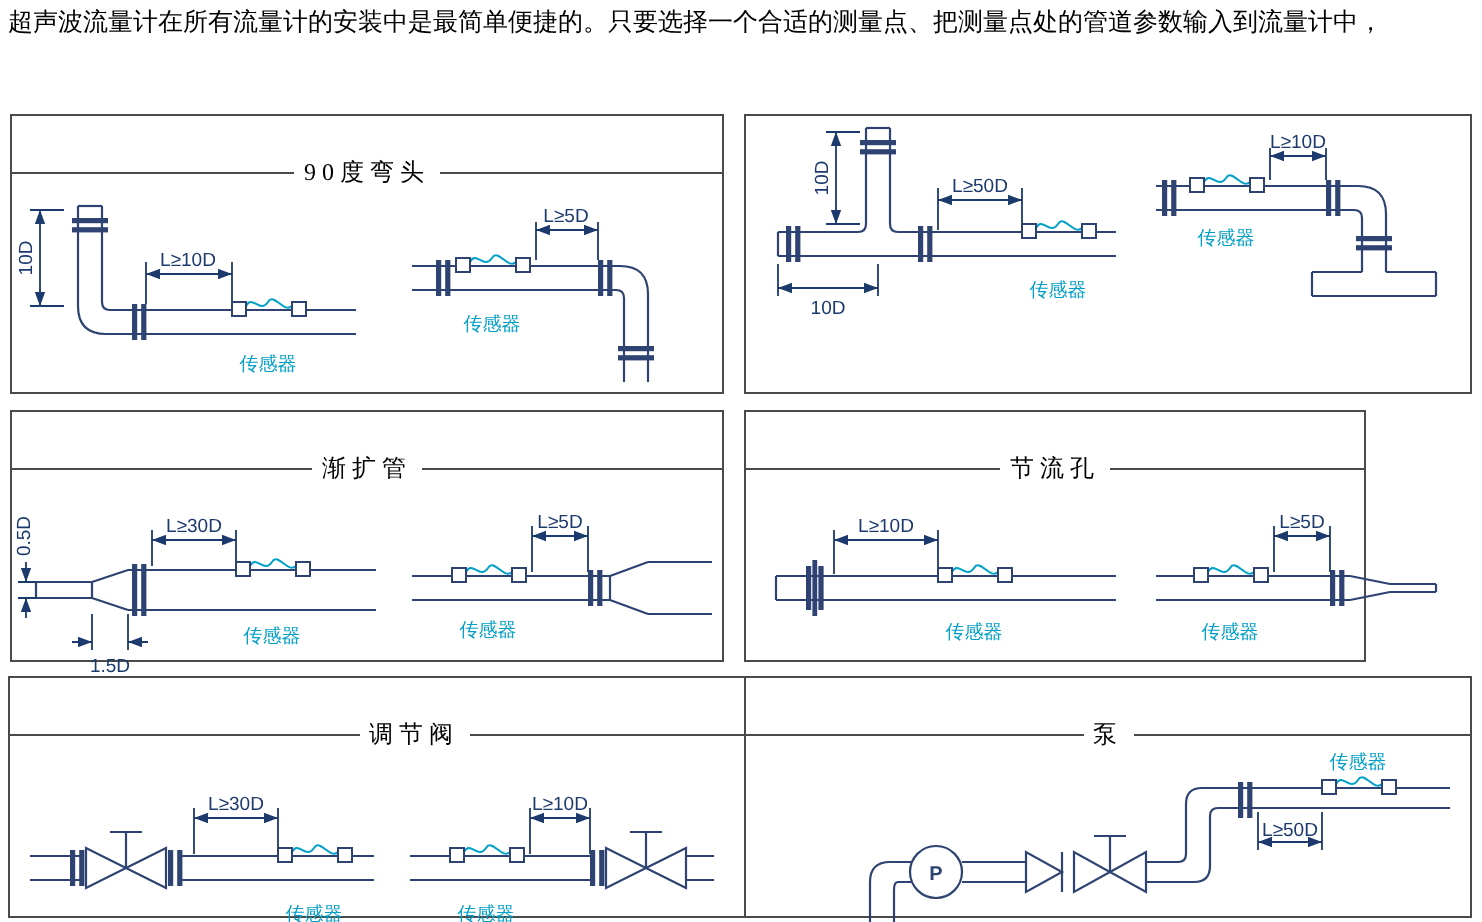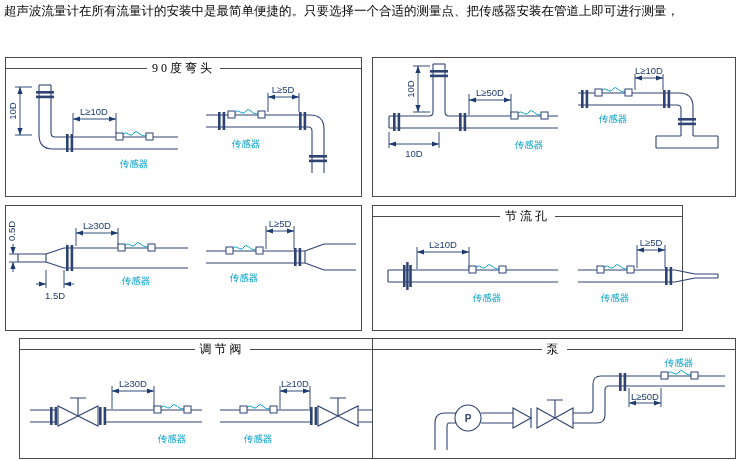--- a/index.html
+++ b/index.html
@@ -11,23 +11,23 @@
   html,body{margin:0;padding:0;background:#fff;}
   .screen{position:relative;width:741px;height:461px;background:#fff;overflow:hidden;
           font-family:"Liberation Sans",sans-serif;}
   .intro{position:absolute;left:4px;top:3px;width:734px;font-size:12.5px;line-height:17px;
          color:#000;font-family:"Liberation Serif",serif;}
   .panel{position:absolute;border:1px solid var(--border);background:#fff;box-sizing:border-box;}
   .p1{left:5px;top:57px;width:357px;height:140px;}
   .p2{left:372px;top:57px;width:364px;height:140px;}
   .p3{left:5px;top:205px;width:357px;height:126px;}
   .p4{left:372px;top:205px;width:311px;height:126px;}
-  .p5{left:19px;top:338px;width:406px;height:121px;}
+  .p5{left:4px;top:338px;width:406px;height:121px;}
   .p6{left:372px;top:338px;width:364px;height:121px;}
-  .panel-header{display:flex;align-items:center;height:17px;margin-top:2px;justify-content:center;}
+  .panel-header{display:flex;align-items:center;height:17px;margin-top:20px;justify-content:center;}
   .panel-header .rule{flex:1;height:0;border-top:1px solid var(--border);}
   .panel-title{font-size:12px;font-weight:normal;margin:0 5px;letter-spacing:3px;color:#000;
                font-family:"Liberation Serif",serif;white-space:nowrap;}
   svg{display:block;}
   .pl{stroke:var(--line);stroke-width:1.1;fill:none;}
   .flg{fill:var(--line);stroke:none;}
   .sq{fill:#fff;stroke:var(--line);stroke-width:1;}
   .wav{stroke:var(--cyan);stroke-width:1;fill:none;}
   .dl{stroke:var(--dim);stroke-width:0.9;fill:none;}
   .ar{fill:var(--dim);stroke:none;}
@@ -64,21 +64,21 @@
       <g id="g-arr-u">
           <polygon class="ar" points="0,0 -2.6,7 2.6,7"></polygon>
         </g>
       <g id="g-arr-d">
           <polygon class="ar" points="0,0 -2.6,-7 2.6,-7"></polygon>
         </g>
     </defs>
   </svg>
 
   <div class="intro">
-    <div>超声波流量计在所有流量计的安装中是最简单便捷的。只要选择一个合适的测量点、把传感器安装在管道上即可进行测量，</div>
+    <div>超声波流量计在所有流量计的安装中是最简单便捷的。只要选择一个合适的测量点、把测量点处的管道参数输入到流量计中，</div>
   </div>
 
   <section class="panel p1">
     <div class="panel-header">
       <span class="rule"></span>
       <span class="panel-title">90度弯头</span>
       <span class="rule"></span>
     </div>
     <svg width="355" height="117" viewBox="0 0 355 117">
       <g>
@@ -164,20 +164,25 @@
           <use href="#g-arr-l" x="262" y="20"></use>
             <use href="#g-arr-r" x="290" y="20"></use>
           <text class="dt" x="276" y="16" text-anchor="middle">L≥10D</text>
         </g>
         <text class="st" x="240" y="64" text-anchor="middle">传感器</text>
       </g>
     </svg>
   </section>
 
   <section class="panel p3">
+    <div class="panel-header">
+      <span class="rule"></span>
+      <span class="panel-title">渐扩管</span>
+      <span class="rule"></span>
+    </div>
     <svg width="355" height="103" viewBox="0 0 355 103">
       <g>
         <path class="pl" d="M12,48 H40 M12,56 H40 M12,48 V56"></path>
         <path class="pl" d="M40,48 L58,42 M40,56 L58,62 M40,48 V56"></path>
         <path class="pl" d="M58,42 H182 M58,62 H182"></path>
         <rect class="flg" x="60" y="39" width="2.6" height="26"></rect>
         <rect class="flg" x="64.6" y="39" width="2.6" height="26"></rect>
         <g>
           <path class="dl" d="M3,48 H12 M3,56 H12 M7,38 V48 M7,56 V66"></path>
           <use href="#g-arr-d" x="7" y="48"></use>

